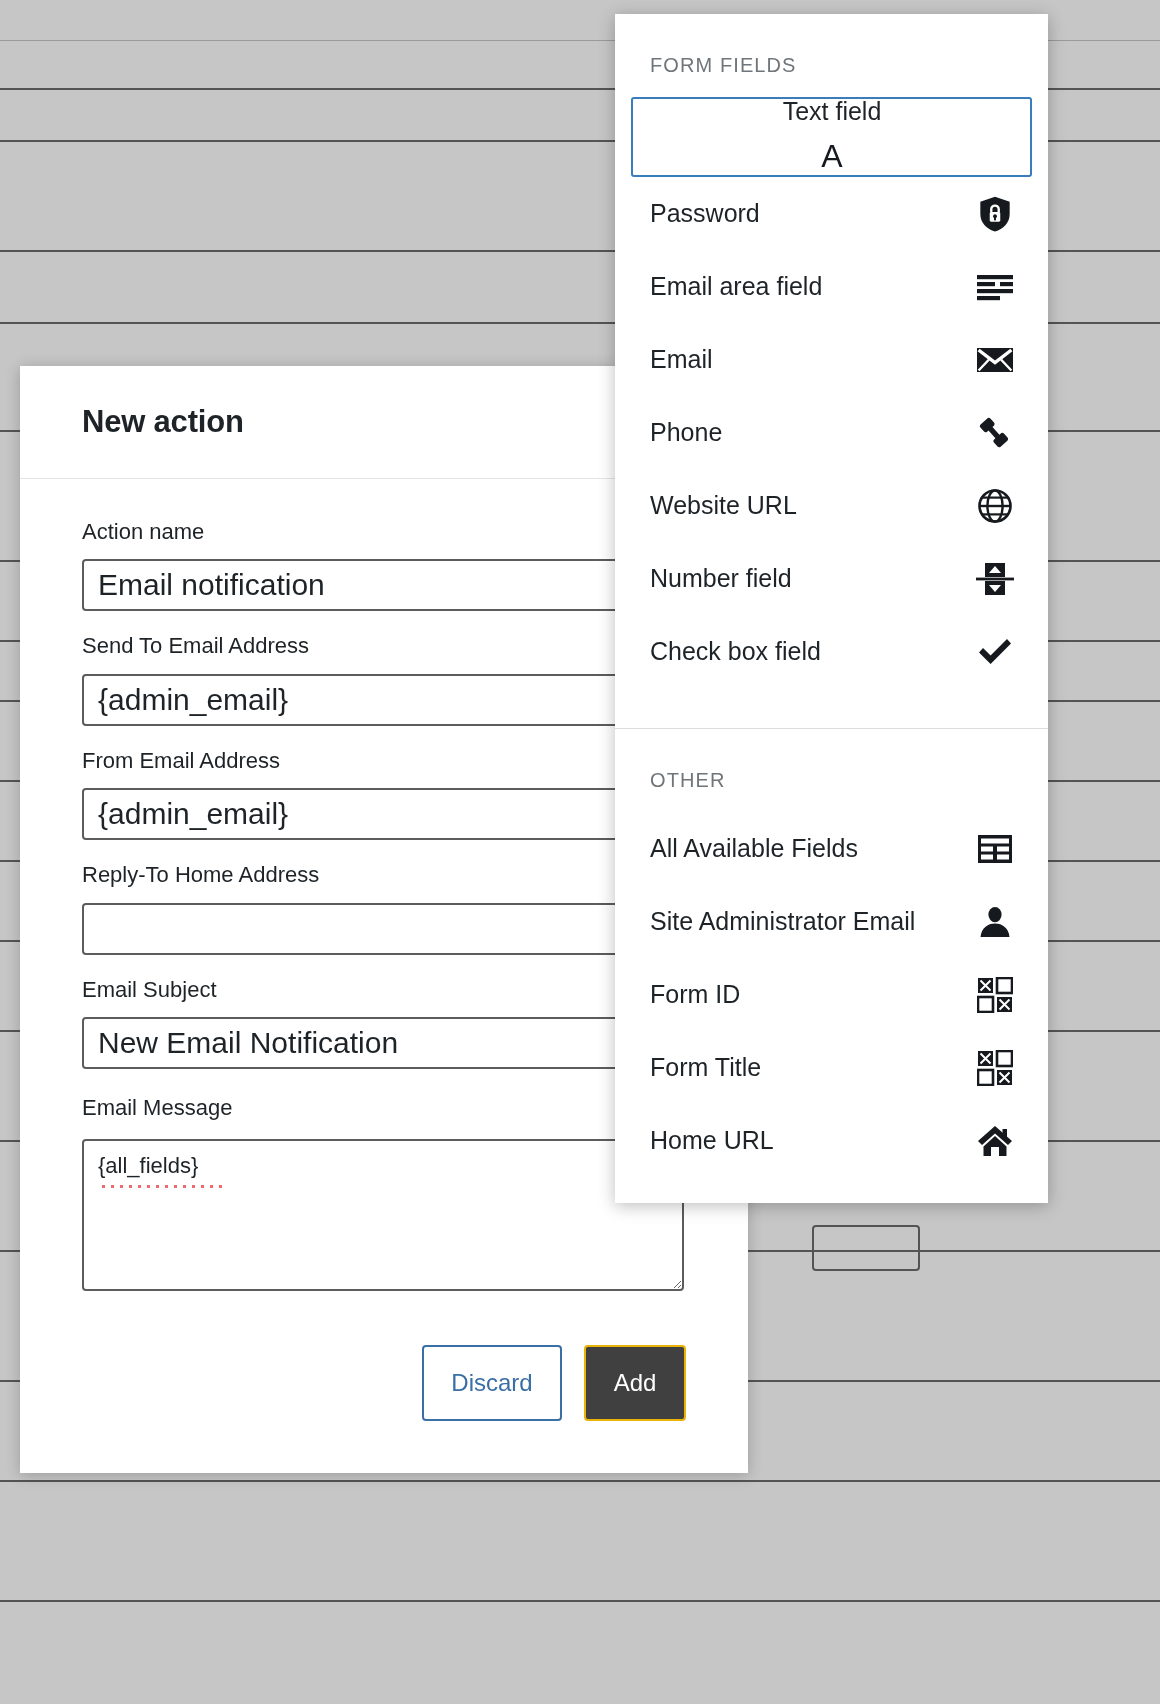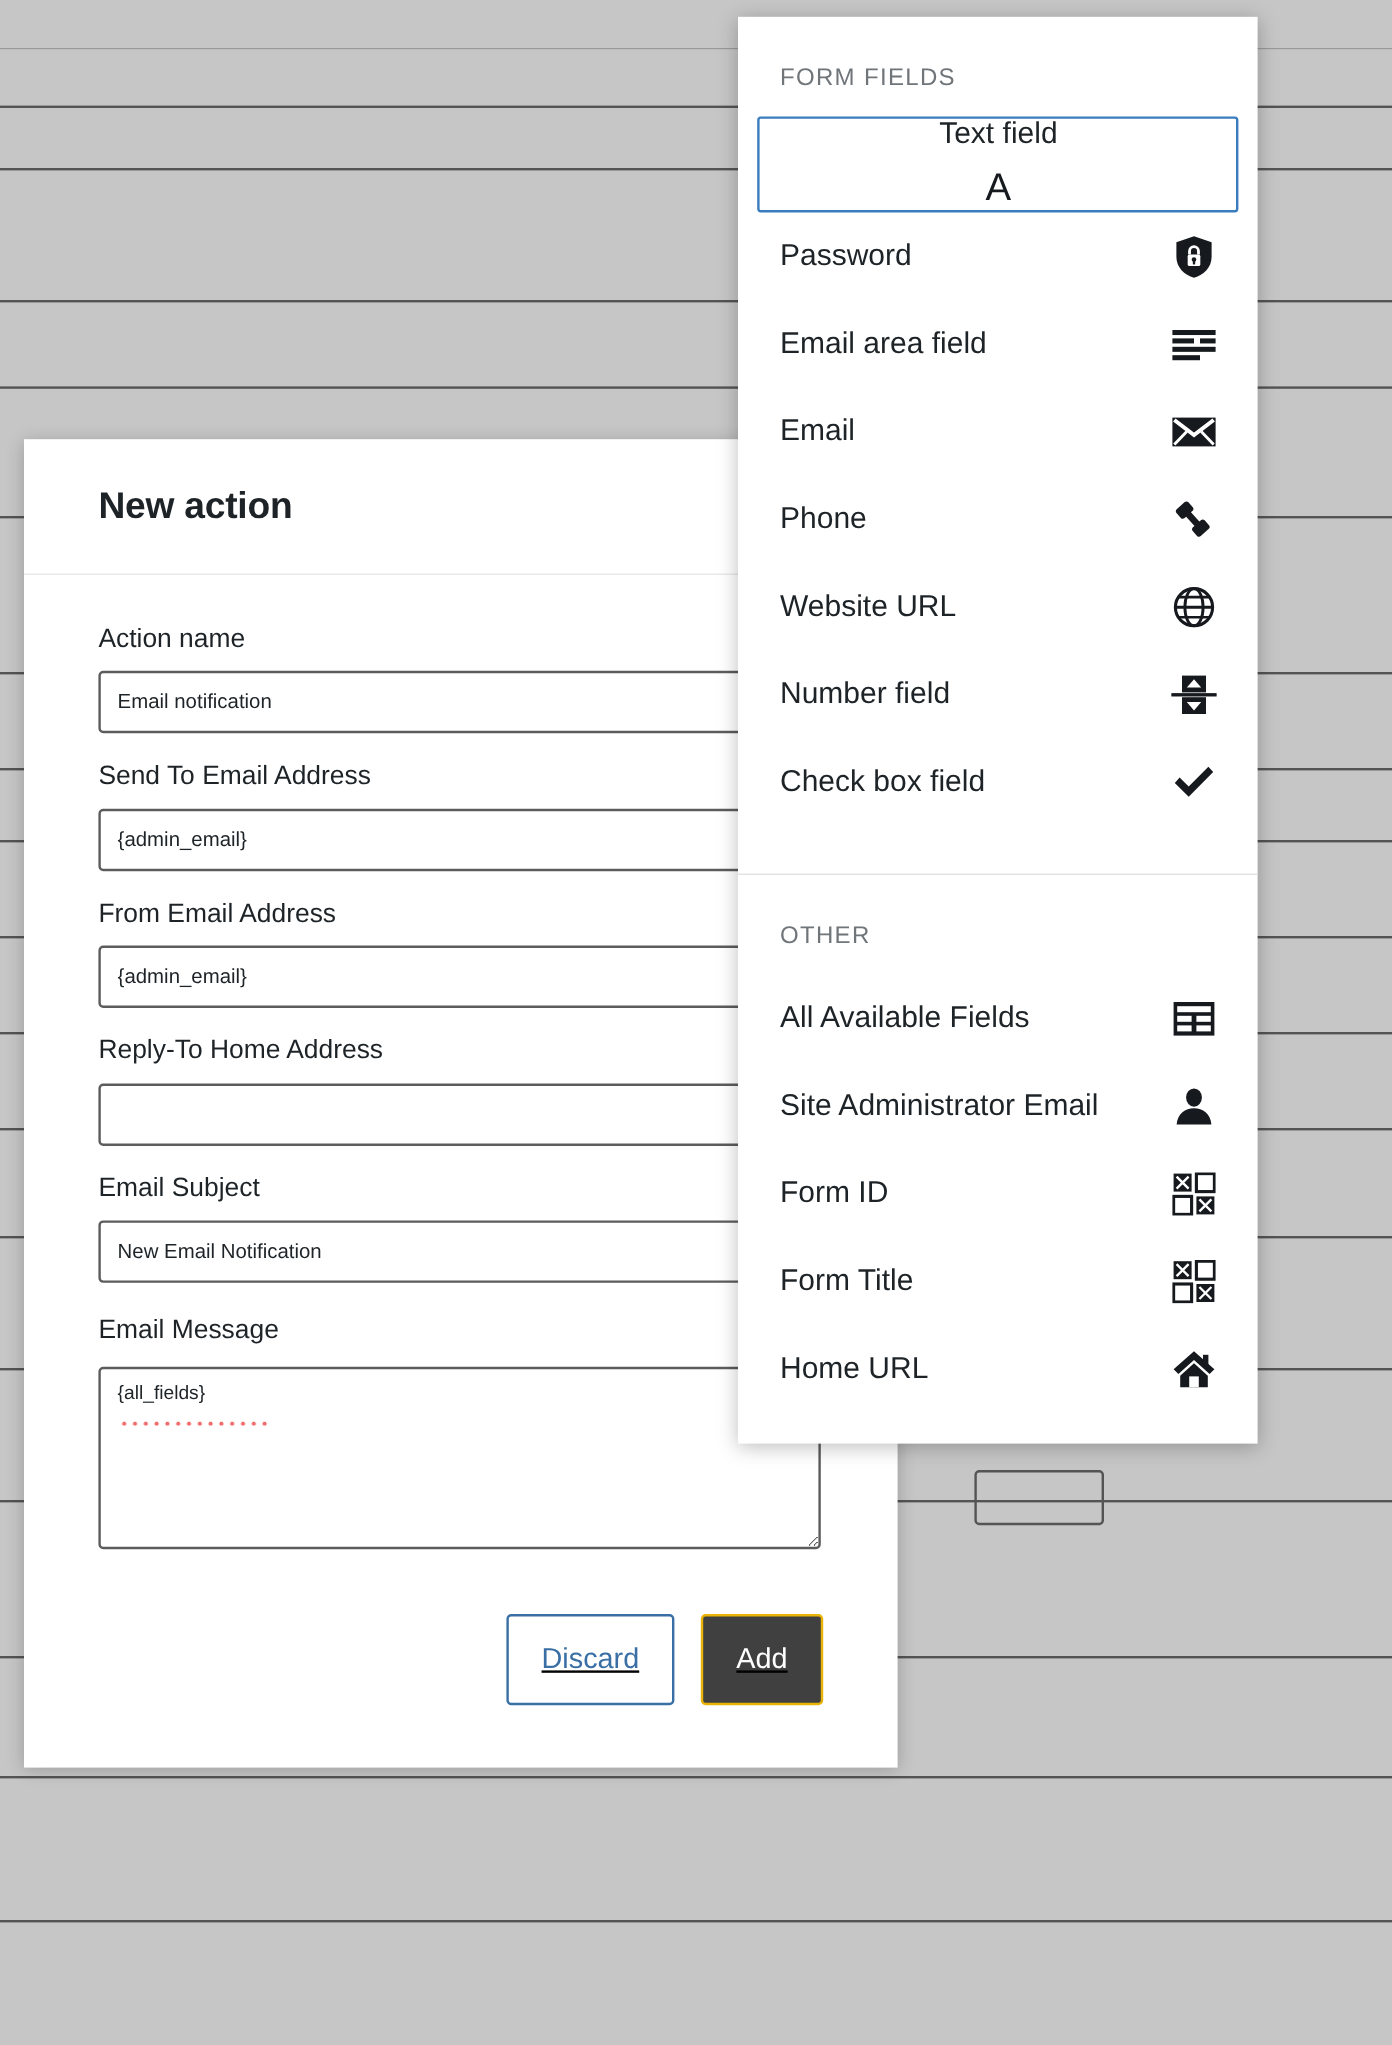--- a/index.html
+++ b/index.html
@@ -95,35 +95,35 @@
   }
   .label-row .field-label { margin-bottom: 0; }
   .text-input {
     display: block;
     width: 602px;
     height: 52px;
     border: 2px solid #5c5c5c;
     border-radius: 4px;
     background: #ffffff;
     font-family: "Liberation Sans", sans-serif;
-    font-size: 17px;
+    font-size: 30px;
     color: #1d2327;
     padding: 0 14px;
     margin-bottom: 22px;
     outline: none;
   }
   .text-area {
     display: block;
     width: 602px;
     height: 152px;
     border: 2px solid #5c5c5c;
     border-radius: 4px;
     background: #ffffff;
     font-family: "Liberation Sans", sans-serif;
-    font-size: 16px;
+    font-size: 22px;
     color: #1d2327;
     padding: 12px 14px;
     resize: vertical;
     outline: none;
   }
   .spell-wrap {
     position: relative;
     width: 602px;
     margin-bottom: 10px;
   }
@@ -143,21 +143,20 @@
     height: 34px;
     flex: none;
     margin-right: 26px;
   }
   #modal .modal-footer {
     display: flex;
     justify-content: flex-end;
     align-items: flex-end;
     gap: 22px;
     padding: 44px 62px 52px 62px;
-    text-decoration: underline;
   }
   .btn {
     font-family: "Liberation Sans", sans-serif;
     font-size: 24px;
     border-radius: 4px;
     cursor: pointer;
     line-height: 1;
   }
   .btn-secondary {
     width: 140px;

